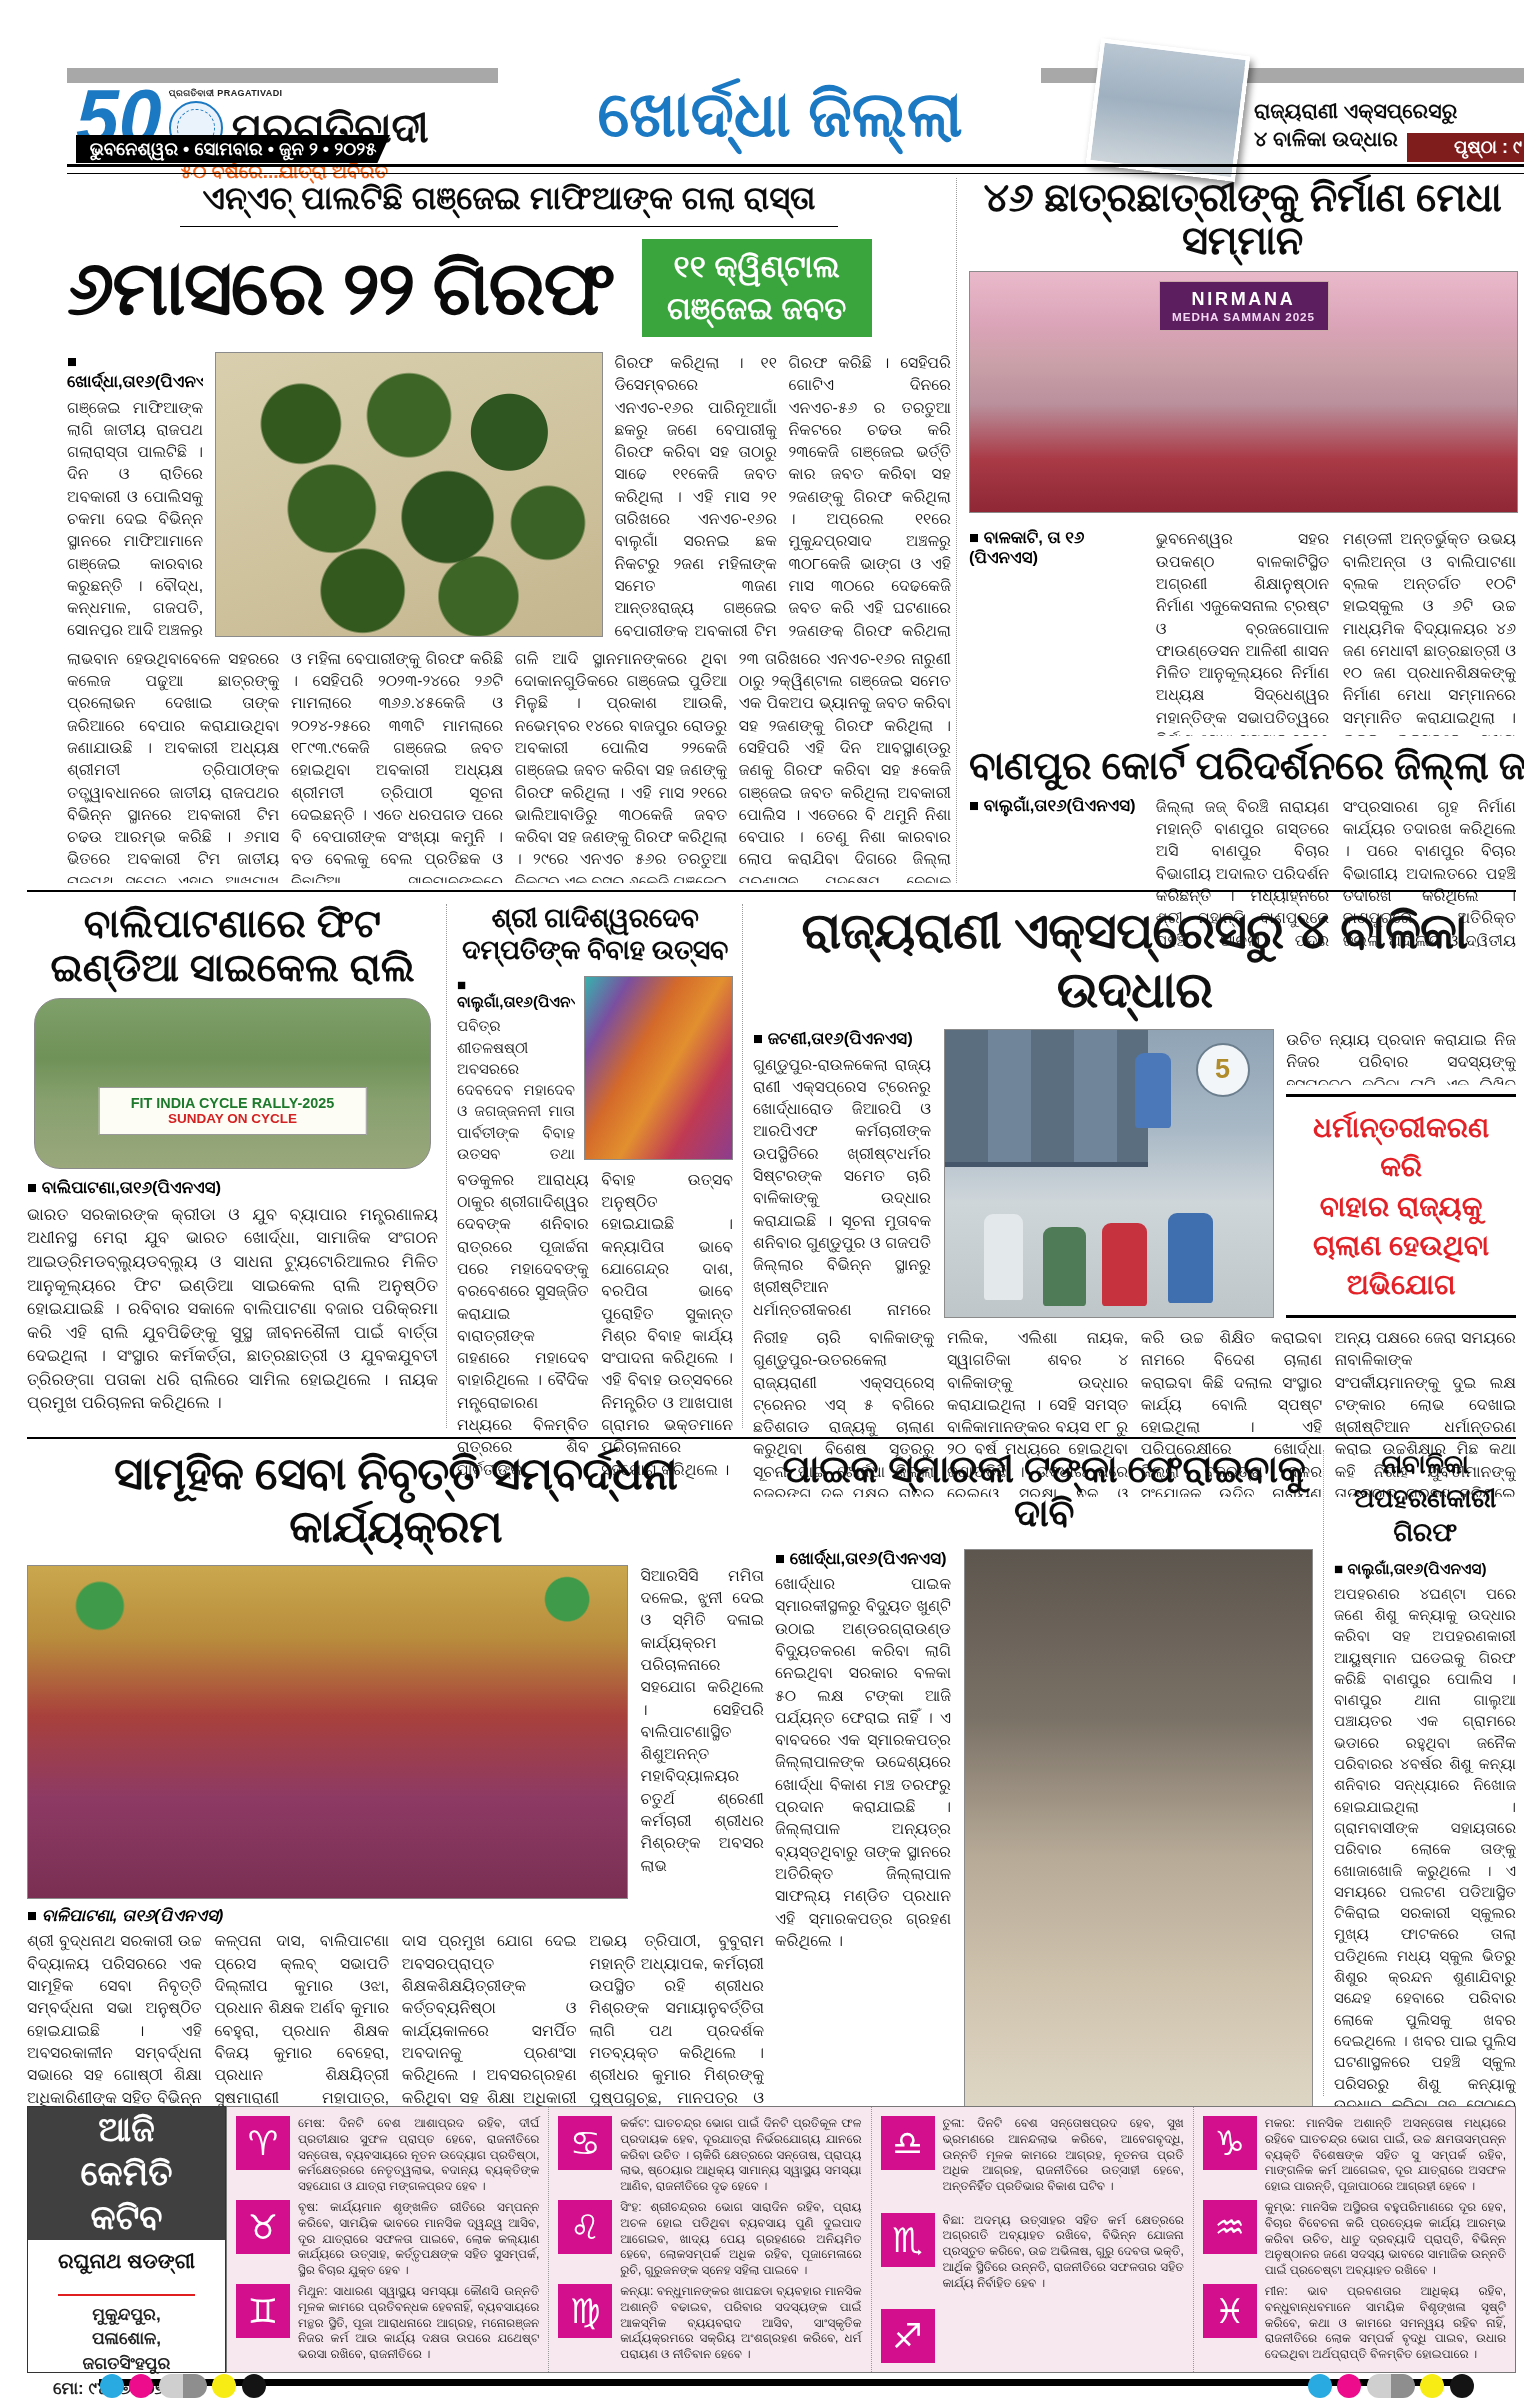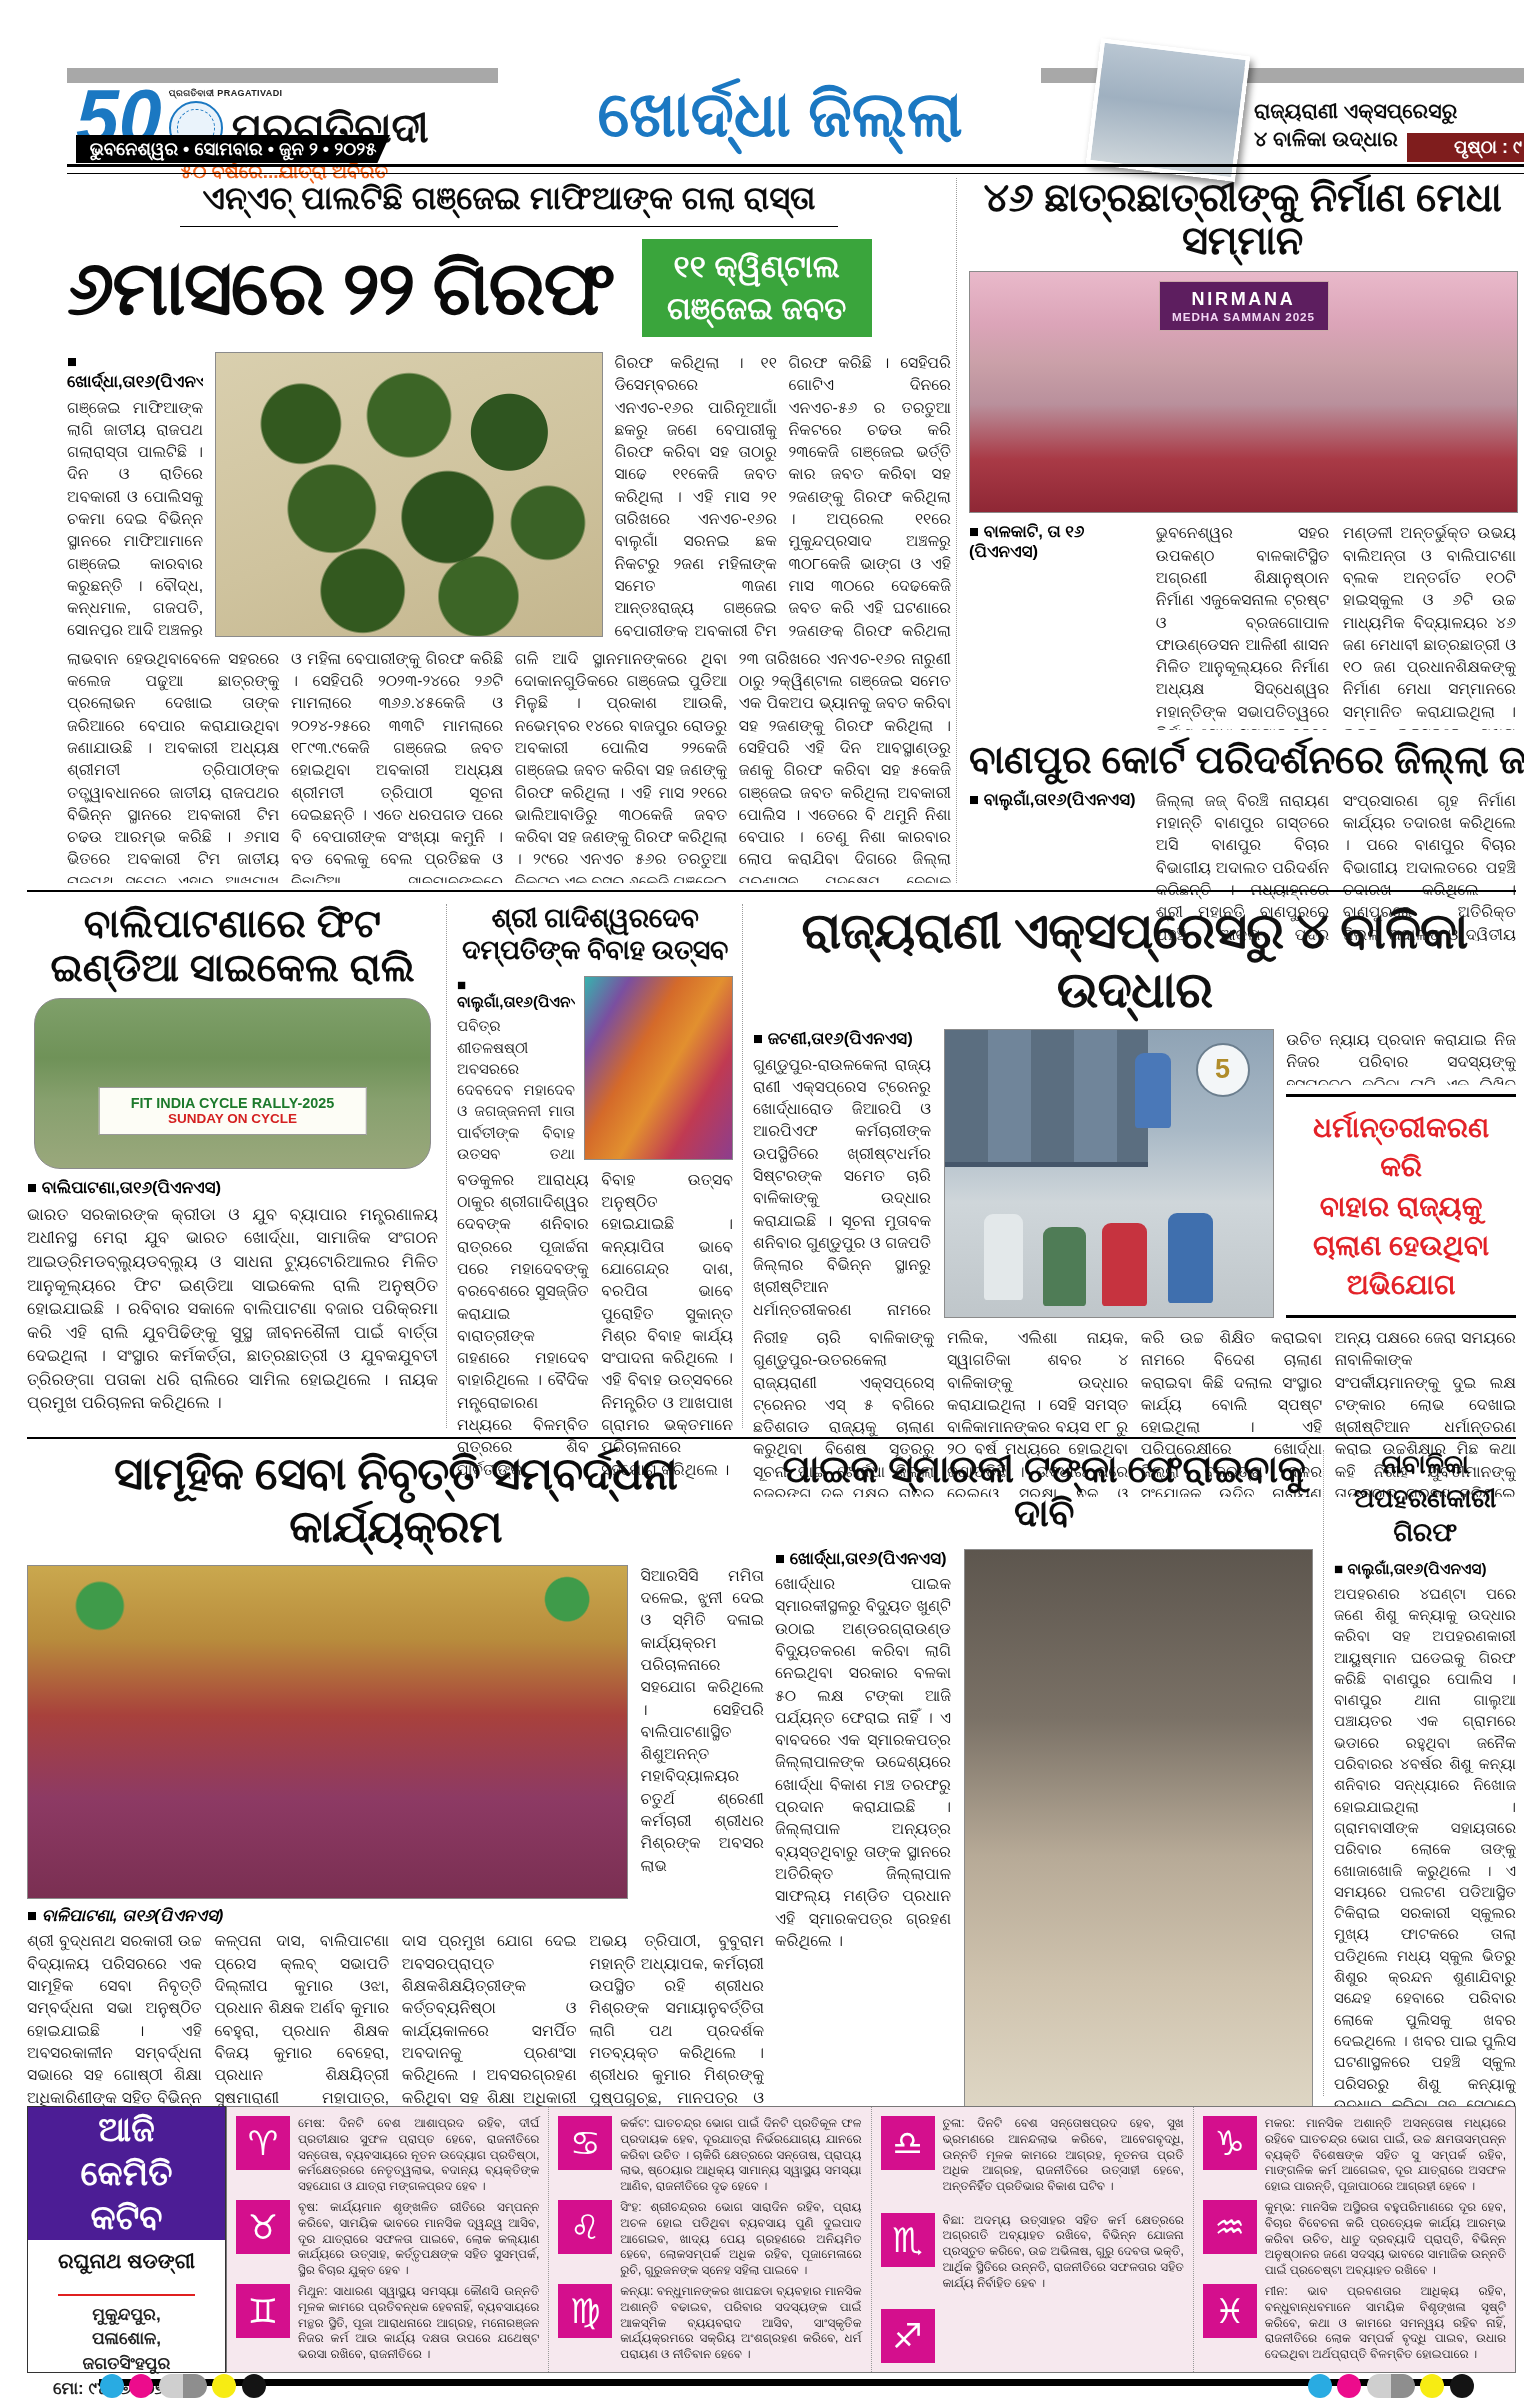--- a/index.html
+++ b/index.html
@@ -61,21 +61,21 @@
   .figure{position:absolute;border-radius:9px 9px 3.6px 3.6px;}
   .redbox{border-top:3.6px solid #000;border-bottom:3.6px solid #000;padding:10.8px 3.6px;text-align:center;color:#e32228;font-weight:800;font-size:28px;line-height:1.4;}
   
   .seba-photo{background:
      radial-gradient(circle at 12% 12%, #3f9b4a 0 23px, rgba(0,0,0,0) 25px),
      radial-gradient(circle at 90% 10%, #3f9b4a 0 21.5px, rgba(0,0,0,0) 23px),
      linear-gradient(180deg,#caa84e 0%,#b88c3c 22%,#a8413c 45%,#8d3a64 70%,#7a2f52 100%);}
   .paika-photo{background:linear-gradient(180deg,#5d564e 0%,#7a7166 30%,#b7aa97 55%,#cfc3ae 78%,#ded6c4 100%);}
   
   .astro-left{border:1.8px solid #333;background:#fff;}
-  .astro-blue{background:#4c1d95;color:#fff;font-size:34px;font-weight:800;text-align:center;line-height:1.3;display:flex;flex-direction:column;justify-content:center;}
+  .astro-blue{background:#404040;color:#fff;font-size:34px;font-weight:800;text-align:center;line-height:1.3;display:flex;flex-direction:column;justify-content:center;}
   .astro-name{font-size:20.6px;font-weight:800;text-align:center;margin-top:9px;}
   .astro-name span{display:inline-block;border-bottom:2.7px solid #e02020;padding-bottom:21px;}
   .astro-addr{font-size:17px;text-align:center;line-height:1.45;margin-top:7.2px;font-weight:bold;color:#222;}
   .astro-panel{background:#f6e8ee;border:1.8px solid #777;display:flex;}
   .astro-col{flex:1;padding:9px 9px;display:flex;flex-direction:column;justify-content:space-between;}
   .astro-col + .astro-col{border-left:1.8px dotted #999;}
   .astro-entry{display:flex;gap:8px;align-items:flex-start;}
   .zodiac-tile{flex:0 0 54px;width:54px;height:54px;background:#d40f8d;color:#fff;display:flex;align-items:center;justify-content:center;font-size:34px;}
   .astro-text{font-size:12px;line-height:1.32;text-align:justify;color:#181818;}
   
@@ -152,21 +152,21 @@
   <div class="abs dotted-v" style="left:956px;top:178px;height:705px;"></div>
 
   <section class="abs" style="left:969px;top:176px;width:547px;height:709px;">
     <div class="headline" style="font-size:40px;text-align:center;line-height:1.08;">୪୬ ଛାତ୍ରଛାତ୍ରୀଙ୍କୁ ନିର୍ମାଣ ମେଧା ସମ୍ମାନ</div>
     <div class="medha-photo photo-frame" style="width:100%;height:240px;margin-top:9px;">
       <div class="medha-banner">
         <div class="l1">NIRMANA</div>
         <div class="l2">MEDHA SAMMAN 2025</div>
       </div>
     </div>
-    <div class="cols3" style="margin-top:9px;height:208px;overflow:hidden;">
+    <div class="cols3" style="margin-top:15px;height:208px;overflow:hidden;">
       <div class="byline">■ ବାଳକାଟି, ତା ୧୬ (ପିଏନଏସ)</div>
       <div class="btxt">ଭୁବନେଶ୍ୱର ସହର ଉପକଣ୍ଠ ବାଳକାଟିସ୍ଥିତ ଅଗ୍ରଣୀ ଶିକ୍ଷାନୁଷ୍ଠାନ ନିର୍ମାଣ ଏଜୁକେସନାଲ ଟ୍ରଷ୍ଟ ଓ ବ୍ରଜଗୋପାଳ ଫାଉଣ୍ଡେସନ ଆଳିଶୀ ଶାସନ ମିଳିତ ଆନୁକୂଲ୍ୟରେ ନିର୍ମାଣ ଅଧ୍ୟକ୍ଷ ସିଦ୍ଧେଶ୍ୱର ମହାନ୍ତିଙ୍କ ସଭାପତିତ୍ୱରେ ନିର୍ମାଣ ମେଧା ସମ୍ମାନ-୨୦୨୫ ରବିବାର ପୂର୍ବାହ୍ନରେ ଅନୁଷ୍ଠିତ ହୋଇଯାଇଛି । ଜୟଦେବ ନିର୍ବାଚନ</div>
       <div class="btxt">ମଣ୍ଡଳୀ ଅନ୍ତର୍ଭୁକ୍ତ ଉଭୟ ବାଲିଅନ୍ତା ଓ ବାଲିପାଟଣା ବ୍ଲକ ଅନ୍ତର୍ଗତ ୧୦ଟି ହାଇସ୍କୁଲ ଓ ୬ଟି ଉଚ୍ଚ ମାଧ୍ୟମିକ ବିଦ୍ୟାଳୟର ୪୬ ଜଣ ମେଧାବୀ ଛାତ୍ରଛାତ୍ରୀ ଓ ୧୦ ଜଣ ପ୍ରଧାନଶିକ୍ଷକଙ୍କୁ ନିର୍ମାଣ ମେଧା ସମ୍ମାନରେ ସମ୍ମାନିତ କରାଯାଇଥିଲା । ଉକ୍ତ ଉତ୍ସବରେ ମୁଖ୍ୟ ଅତିଥି ବିଧୁଭୂଷଣ ପଟ୍ଟନାୟକ, ସମ୍ମାନିତ ଅତିଥି ପୂର୍ବତନ ସରପଞ୍ଚ ଭାଗ୍ୟଧର ନଦୀ, ସାମ୍ବାଦିକ ବଙ୍କିମ</div>
 
     </div>
     <div class="headline" style="font-size:39px;text-align:center;margin-top:7.2px;white-space:nowrap;">ବାଣପୁର କୋର୍ଟ ପରିଦର୍ଶନରେ ଜିଲ୍ଲା ଜଜ୍</div>
     <div class="cols3" style="margin-top:7.2px;height:151px;overflow:hidden;">
       <div class="byline">■ ବାଲୁଗାଁ,ତା୧୬(ପିଏନଏସ)</div>
       <div class="btxt">ଜିଲ୍ଲା ଜଜ୍ ବିରଞ୍ଚି ନାରାୟଣ ମହାନ୍ତି ବାଣପୁର ଗସ୍ତରେ ଅସି ବାଣପୁର ବିଚାର ବିଭାଗୀୟ ଅଦାଲତ ପରିଦର୍ଶନ କରିଛନ୍ତି । ମଧ୍ୟାହ୍ନରେ ଶ୍ରୀ ମହାନ୍ତି ବାଣପୁରରେ ପହଞ୍ଚି ଆକୁଳା ପଦର ମୌଜାରେ ନିର୍ମାଣାଧୀନ ବିଚାର ବିଭାଗୀୟ ଅଦାଲତର ନୂତନ</div>
       <div class="btxt">ସଂପ୍ରସାରଣ ଗୃହ ନିର୍ମାଣ କାର୍ଯ୍ୟର ତଦାରଖ କରିଥିଲେ । ପରେ ବାଣପୁର ବିଚାର ବିଭାଗୀୟ ଅଦାଲତରେ ପହଞ୍ଚି ତଦାରଖ କରିଥିଲେ । ବାଣପୁରରେ ଅତିରିକ୍ତ ଜିଲ୍ଲା ଅଦାଲତ ଓ ଦ୍ୱିତୀୟ ଜେଏମଏଫସି ଅଦାଲତ ସ୍ଥାପନ ନେଇ ଓକିଲଙ୍କ ସହ ଆଲୋଚନା କରିଥିଲେ । ଏହି ଗସ୍ତ ସମୟରେ ବରିଷ୍ଠ</div>

